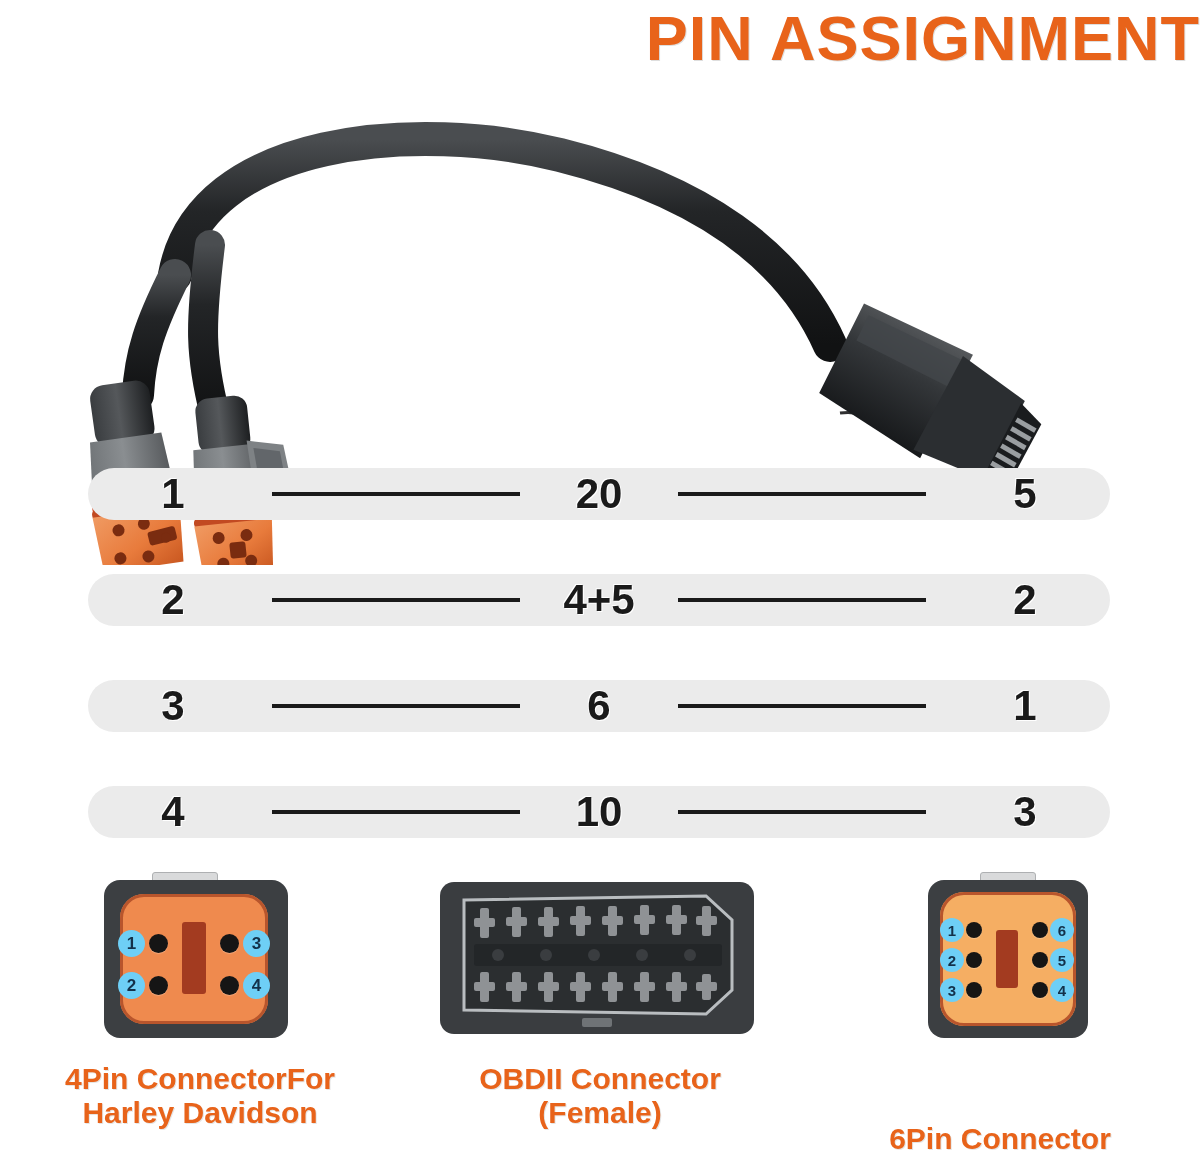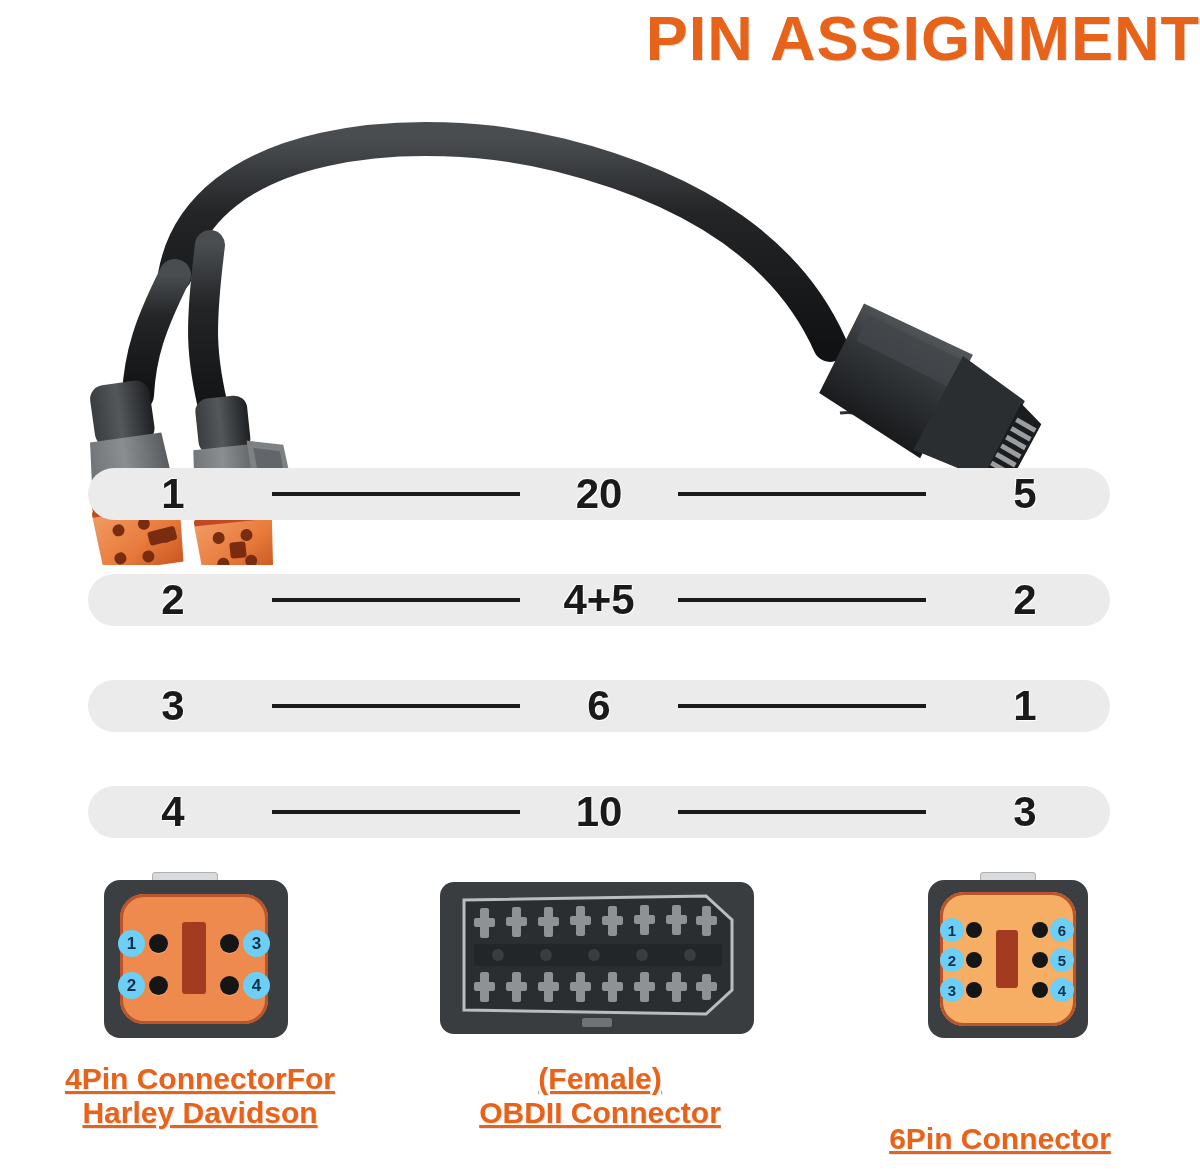--- a/index.html
+++ b/index.html
@@ -79,21 +79,20 @@
   .obd-tab {
     position:absolute; background:#6f7376; border-radius:2px;
   }
 
   
   .caption {
     position:absolute; text-align:center;
     font-size:30px; font-weight:bold; line-height:1.12;
     color:#e8631a; font-family:"Liberation Sans", sans-serif;
     text-shadow:1px 1px 0 rgba(170,170,170,.3);
-    text-decoration:underline;
   }
 </style>
 </head>
 <body>
 
 <div id="page">
 
   <div class="title">PIN ASSIGNMENT</div>
 
   <div class="photo">
@@ -356,21 +355,21 @@
     <div class="pinlabel" style="left:22px; top:106px; width:24px; height:24px; font-size:15px;">3</div>
     <div class="pinlabel" style="left:132px; top:106px; width:24px; height:24px; font-size:15px;">4</div>
   </div>
 
   <div class="caption" style="left:0px; top:1062px; width:400px;">
     <div>4Pin ConnectorFor</div>
     <div>Harley Davidson</div>
   </div>
 
   <div class="caption" style="left:410px; top:1062px; width:380px;">
+    <div>OBDII Connector</div>
     <div>(Female)</div>
-    <div>OBDII Connector</div>
   </div>
 
   <div class="caption" style="left:800px; top:1122px; width:400px;">
     <div>6Pin Connector</div>
   </div>
 
 </div>
 
 </body></html>

